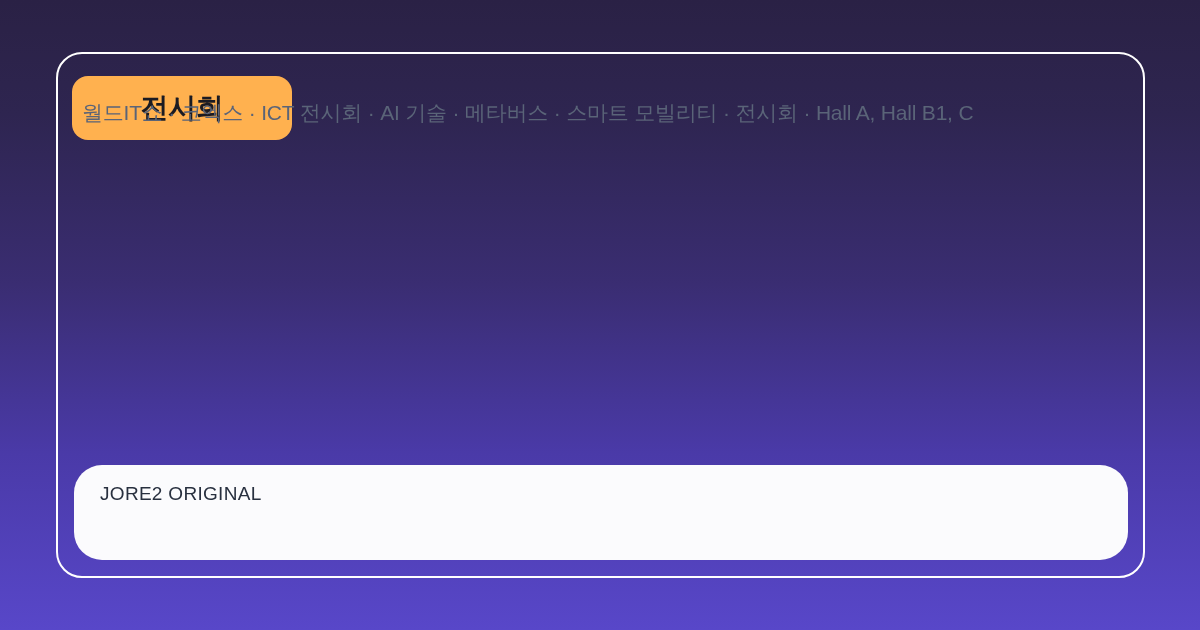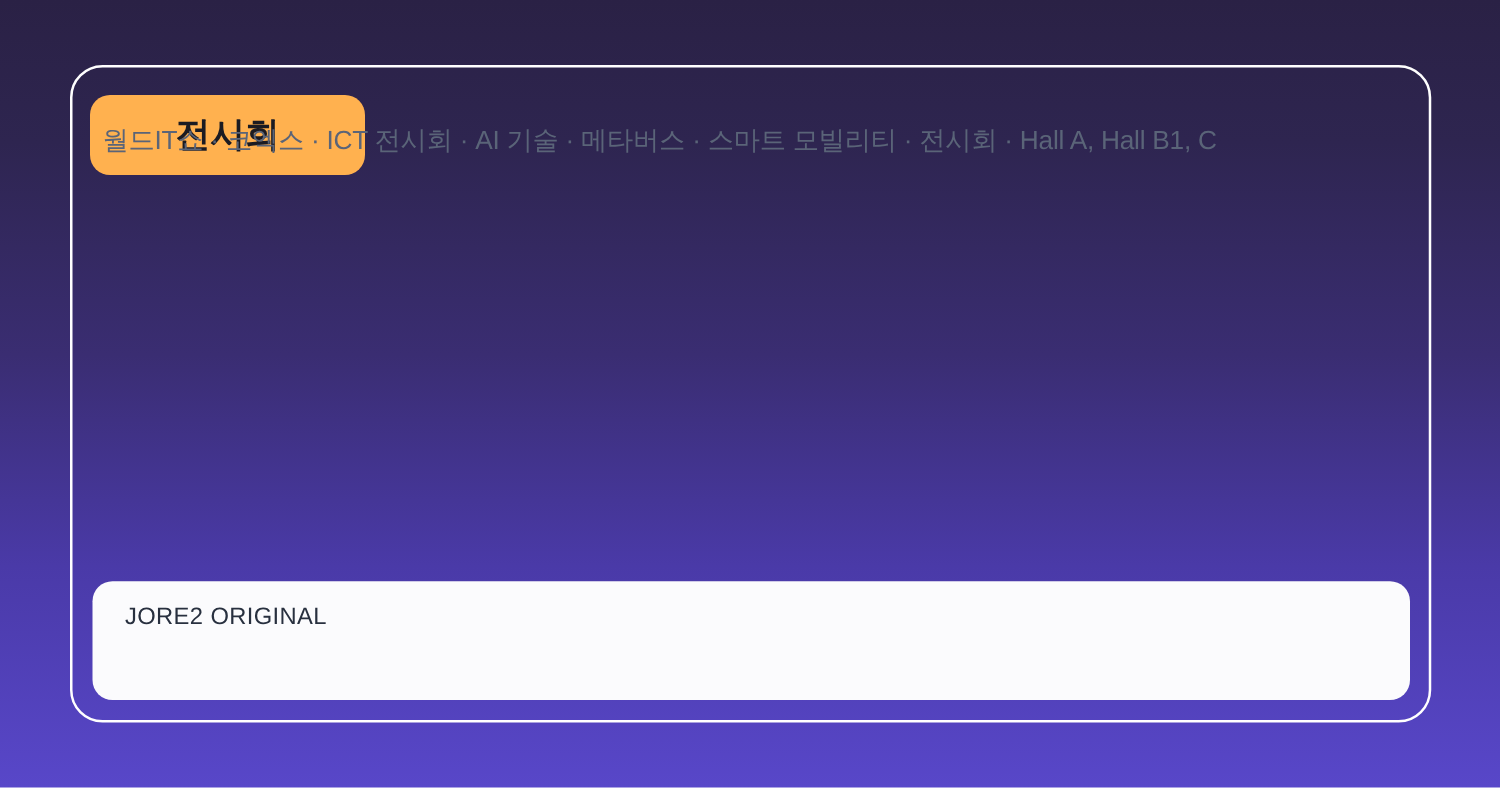--- a/index.html
+++ b/index.html
@@ -79,21 +79,21 @@
   }
 
   
   .meta-card {
     position: absolute;
     left: 18px;
     top: 413px;
     width: 1054px;
     height: 95px;
     background: #fbfbfd;
-    border-radius: 16px;
+    border-radius: 28px;
     box-sizing: border-box;
     padding: 16px 26px 17px 26px;
   }
 
   .meta-brand {
     color: #28303f;
     font-size: 19px;
     font-weight: normal;
     letter-spacing: 0.3px;
     line-height: 26px;

